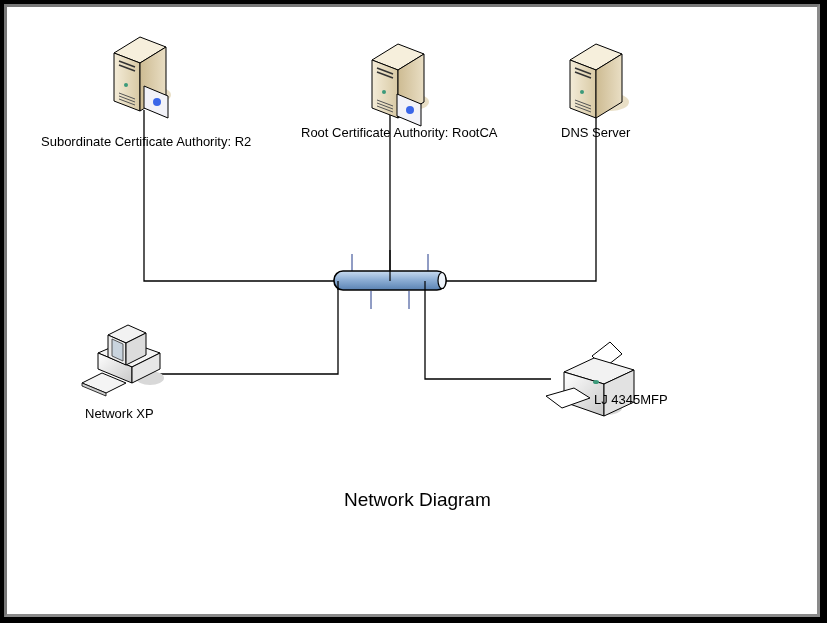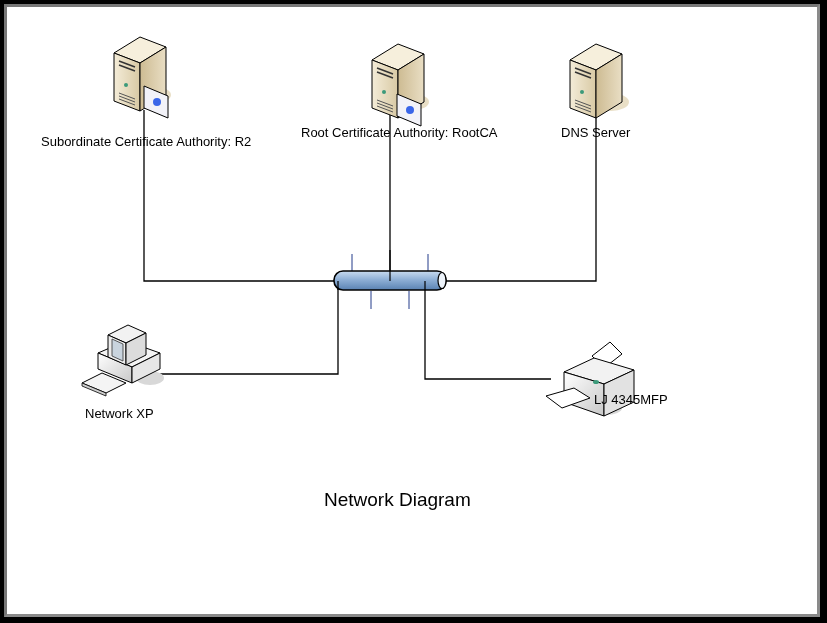--- a/index.html
+++ b/index.html
@@ -130,13 +130,13 @@
     <polygon points="2,56 30,48 46,58 18,68" fill="#ffffff" stroke="#000" stroke-width="1"></polygon>
   </g>
 </svg>
 
 <div class="label" style="left:41px;top:134px;">Subordinate Certificate Authority: R2</div>
 <div class="label" style="left:301px;top:125px;">Root Certificate Authority: RootCA</div>
 <div class="label" style="left:561px;top:125px;text-align:right;">DNS Server</div>
 <div class="label" style="left:85px;top:406px;">Network XP</div>
 <div class="label" style="left:553px;top:392px;margin-left:41px;">LJ 4345MFP</div>
 
-<div class="title" style="left:324px;top:489px;">Network Diagram</div>
+<div class="title" style="left:344px;top:489px;">Network Diagram</div>
 
 </body></html>

